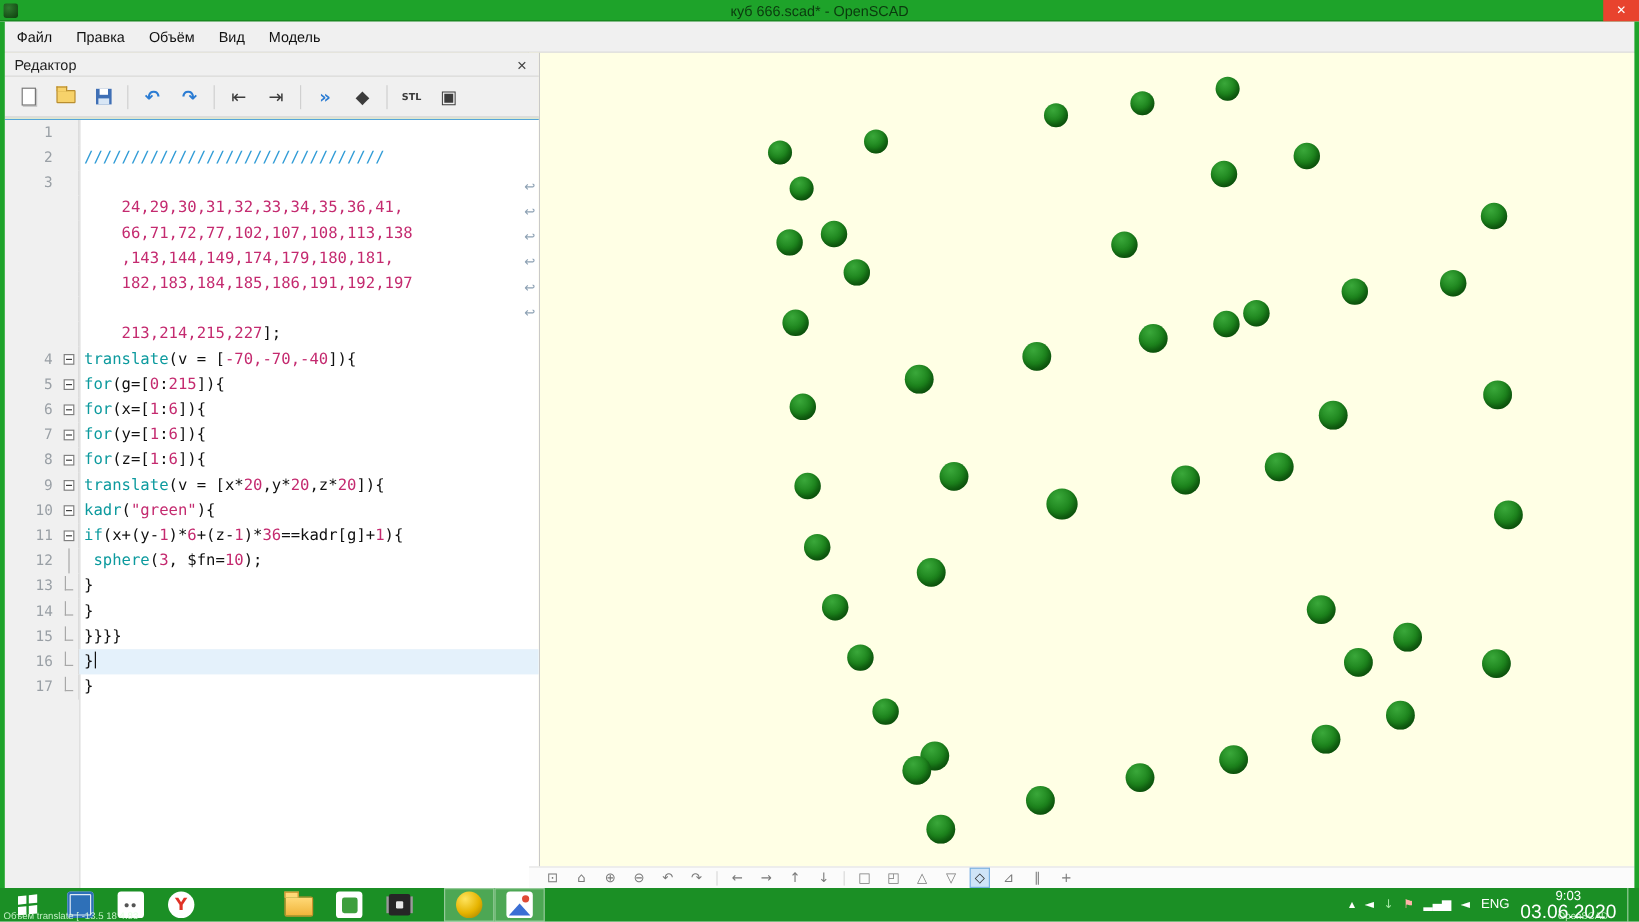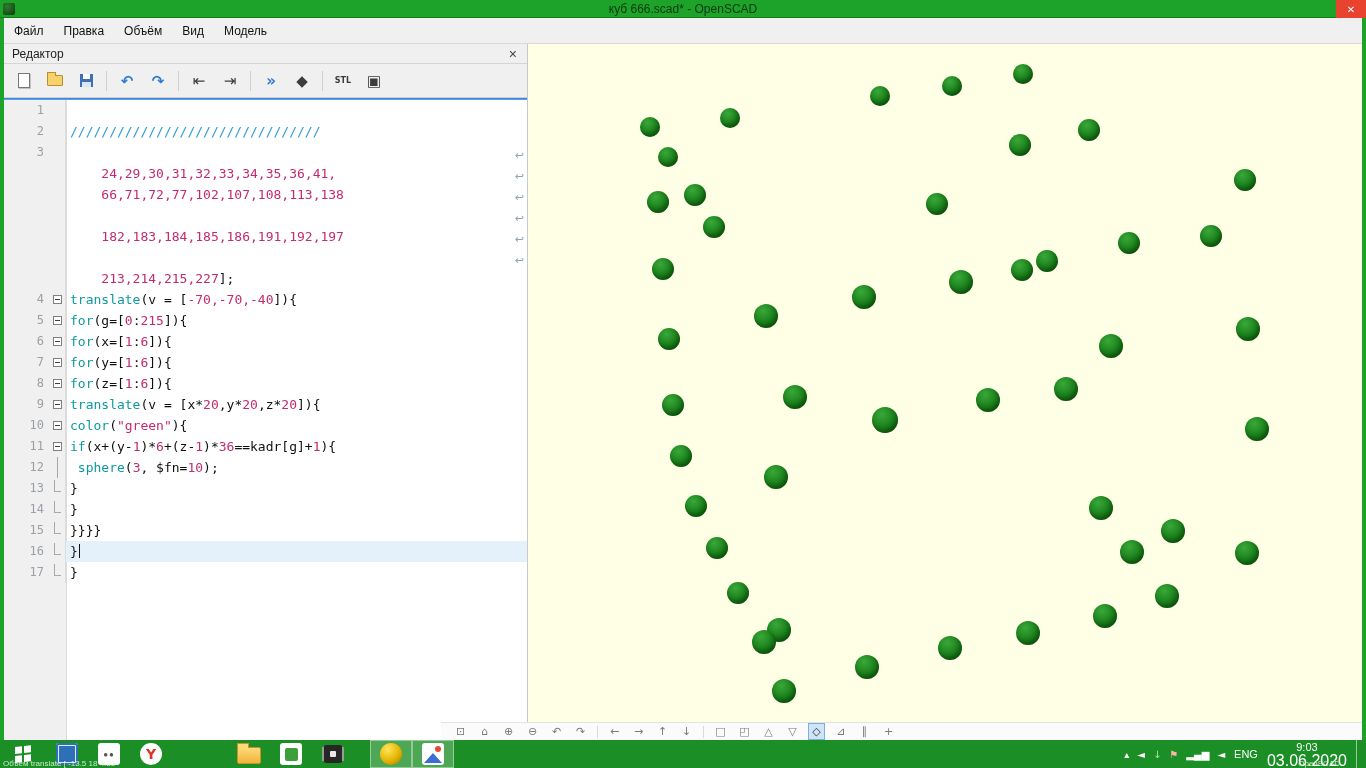--- a/index.html
+++ b/index.html
@@ -12,21 +12,21 @@
   .title{position:absolute;left:0;right:0;top:2px;text-align:center;font-size:12px;color:#0b3a0e}
   .btn-close{position:absolute;right:0;top:0;width:30px;height:18px;background:#e8432e;color:#fff;
     font-size:10px;display:flex;align-items:center;justify-content:center;cursor:default}
   .menubar{position:absolute;left:0;top:18px;width:1366px;height:26px;background:#f0f0f0;
     border-bottom:1px solid #d8d8d8;display:flex;align-items:center;padding-left:4px}
   .menu-item{font-size:12px;padding:5px 10px;color:#111}
   .frame{position:absolute;top:18px;bottom:28px;width:4px;background:#1ea32a;z-index:5}
   .frame.l{left:0}.frame.r{right:0}
 
   
-  .editor{position:absolute;left:4px;top:44px;width:524px;bottom:28px;background:#3b82f6;border-right:1px solid #c9c9c9;z-index:2}
+  .editor{position:absolute;left:4px;top:44px;width:446px;bottom:28px;background:#fef9c3;border-right:1px solid #c9c9c9;z-index:2}
   .panel-header{height:20px;background:#f0f0f0;border-bottom:1px solid #d5d5d5;display:flex;align-items:center;
     padding:0 8px;font-size:12px;color:#222}
   .panel-close{margin-left:auto;font-size:14px;line-height:14px;color:#444;padding:0 2px}
   .ed-toolbar{height:34px;background:#f0f0f0;border-bottom:1px solid #cfcfcf;display:flex;align-items:center;gap:5px;padding:0 7px}
   .tbtn{width:26px;height:26px;display:flex;align-items:center;justify-content:center;font-size:15px;color:#3c3c3c;
     font-family:"DejaVu Sans",sans-serif;border-radius:3px}
   .tbtn.blue{color:#2b7cd3;font-weight:bold}
   .tbtn.small{font-size:8px;font-weight:bold;letter-spacing:0}
   .tsep{width:1px;height:20px;background:#d0d0d0;margin:0 2px}
   .ic-page{width:12px;height:15px;background:#fff;border:1px solid #777;box-shadow:1px 1px 0 #c3c3c3}
@@ -152,31 +152,31 @@
       <div class="tsep"></div>
       <div class="tbtn small">STL</div>
       <div class="tbtn">▣</div>
     </div>
   <div class="code">
       <div class="row"><span class="gut">1</span><span class="fold"></span><span class="txt"></span></div>
       <div class="row"><span class="gut">2</span><span class="fold"></span><span class="txt"><span class="tok c">////////////////////////////////</span></span></div>
       <div class="row"><span class="gut">3</span><span class="fold"></span><span class="wrapmark">↩</span></div>
       <div class="row"><span class="gut"></span><span class="fold"></span><span class="txt"><span class="tok n">    24,29,30,31,32,33,34,35,36,41,</span></span><span class="wrapmark">↩</span></div>
       <div class="row"><span class="gut"></span><span class="fold"></span><span class="txt"><span class="tok n">    66,71,72,77,102,107,108,113,138</span></span><span class="wrapmark">↩</span></div>
-      <div class="row"><span class="gut"></span><span class="fold"></span><span class="wrapmark">↩</span></div>
+      <div class="row"><span class="gut"></span><span class="fold"></span><span class="txt"><span class="tok n">    ,143,144,149,174,179,180,181,</span></span><span class="wrapmark">↩</span></div>
       <div class="row"><span class="gut"></span><span class="fold"></span><span class="txt"><span class="tok n">    182,183,184,185,186,191,192,197</span></span><span class="wrapmark">↩</span></div>
       <div class="row"><span class="gut"></span><span class="fold"></span><span class="wrapmark">↩</span></div>
       <div class="row"><span class="gut"></span><span class="fold"></span><span class="txt"><span class="tok n">    213,214,215,227</span><span class="tok p">];</span></span></div>
       <div class="row"><span class="gut">4</span><span class="fold"><span class="fold-box"></span></span><span class="txt"><span class="tok k">translate</span><span class="tok p">(v = [</span><span class="tok n">-70,-70,-40</span><span class="tok p">]){</span></span></div>
       <div class="row"><span class="gut">5</span><span class="fold"><span class="fold-box"></span></span><span class="txt"><span class="tok k">for</span><span class="tok p">(g=[</span><span class="tok n">0</span><span class="tok p">:</span><span class="tok n">215</span><span class="tok p">]){</span></span></div>
       <div class="row"><span class="gut">6</span><span class="fold"><span class="fold-box"></span></span><span class="txt"><span class="tok k">for</span><span class="tok p">(x=[</span><span class="tok n">1</span><span class="tok p">:</span><span class="tok n">6</span><span class="tok p">]){</span></span></div>
       <div class="row"><span class="gut">7</span><span class="fold"><span class="fold-box"></span></span><span class="txt"><span class="tok k">for</span><span class="tok p">(y=[</span><span class="tok n">1</span><span class="tok p">:</span><span class="tok n">6</span><span class="tok p">]){</span></span></div>
       <div class="row"><span class="gut">8</span><span class="fold"><span class="fold-box"></span></span><span class="txt"><span class="tok k">for</span><span class="tok p">(z=[</span><span class="tok n">1</span><span class="tok p">:</span><span class="tok n">6</span><span class="tok p">]){</span></span></div>
       <div class="row"><span class="gut">9</span><span class="fold"><span class="fold-box"></span></span><span class="txt"><span class="tok k">translate</span><span class="tok p">(v = [x*</span><span class="tok n">20</span><span class="tok p">,y*</span><span class="tok n">20</span><span class="tok p">,z*</span><span class="tok n">20</span><span class="tok p">]){</span></span></div>
-      <div class="row"><span class="gut">10</span><span class="fold"><span class="fold-box"></span></span><span class="txt"><span class="tok k">color</span><span class="tok p">(</span><span class="tok s">"green"</span><span class="tok p">){</span></span></div>
+      <div class="row"><span class="gut">10</span><span class="fold"><span class="fold-box"></span></span><span class="txt"><span class="tok k">kadr</span><span class="tok p">(</span><span class="tok s">"green"</span><span class="tok p">){</span></span></div>
       <div class="row"><span class="gut">11</span><span class="fold"><span class="fold-box"></span></span><span class="txt"><span class="tok k">if</span><span class="tok p">(x+(y-</span><span class="tok n">1</span><span class="tok p">)*</span><span class="tok n">6</span><span class="tok p">+(z-</span><span class="tok n">1</span><span class="tok p">)*</span><span class="tok n">36</span><span class="tok p">==kadr[g]+</span><span class="tok n">1</span><span class="tok p">){</span></span></div>
       <div class="row"><span class="gut">12</span><span class="fold"><span class="fold-line"></span></span><span class="txt"><span class="tok p"> </span><span class="tok k">sphere</span><span class="tok p">(</span><span class="tok n">3</span><span class="tok p">, $fn=</span><span class="tok n">10</span><span class="tok p">);</span></span></div>
       <div class="row"><span class="gut">13</span><span class="fold"><span class="fold-end"></span></span><span class="txt"><span class="tok p">}</span></span></div>
       <div class="row"><span class="gut">14</span><span class="fold"><span class="fold-end"></span></span><span class="txt"><span class="tok p">}</span></span></div>
       <div class="row"><span class="gut">15</span><span class="fold"><span class="fold-end"></span></span><span class="txt"><span class="tok p">}}}}</span></span></div>
       <div class="row cur"><span class="gut">16</span><span class="fold"><span class="fold-end"></span></span><span class="txt"><span class="tok p">}</span><span class="caret"></span></span></div>
       <div class="row"><span class="gut">17</span><span class="fold"><span class="fold-end"></span></span><span class="txt"><span class="tok p">}</span></span></div>
     </div>
 </div>
 

